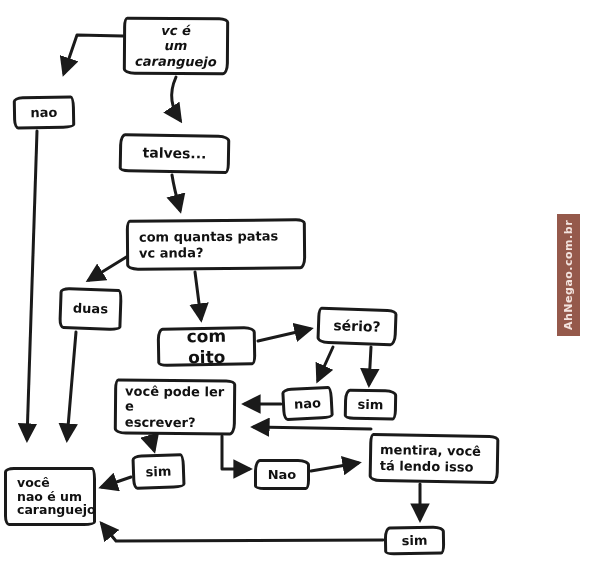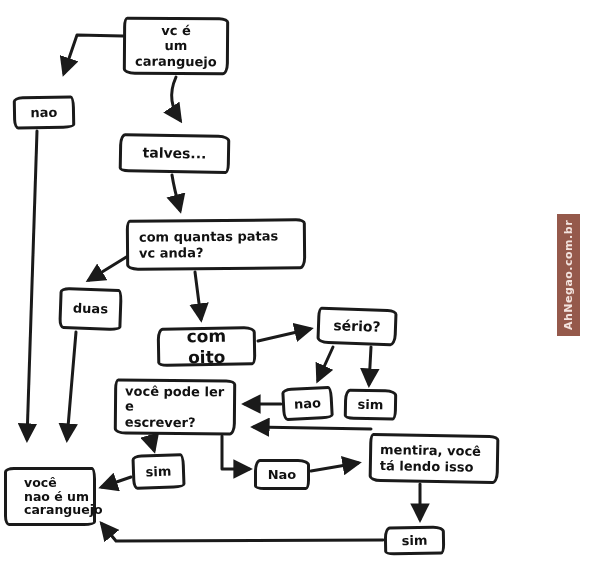--- a/index.html
+++ b/index.html
@@ -25,34 +25,34 @@
     justify-content:center;
     text-align:center;
     white-space:pre-line;
     padding:2px 6px;
   }
   .r1{border-radius:4px 10px 6px 12px / 10px 5px 12px 6px;}
   .r2{border-radius:10px 4px 12px 5px / 5px 12px 4px 10px;}
   .r3{border-radius:6px 12px 4px 10px / 12px 6px 10px 4px;}
   .left{justify-content:flex-start;text-align:left;}
 
-  #n0{left:123px;top:17px;width:106px;height:58px;transform:rotate(.4deg);}
+  #n0{left:123px;top:17px;width:106px;height:58px;transform:rotate(.4deg);font-style:italic;}
   #n1{left:13px;top:96px;width:62px;height:33px;transform:rotate(-1deg);}
   #n2{left:119px;top:134px;width:111px;height:39px;font-size:14px;transform:rotate(1deg);}
   #n3{left:126px;top:219px;width:180px;height:51px;transform:rotate(-.5deg);padding-left:10px;}
   #n4{left:59px;top:288px;width:63px;height:42px;transform:rotate(2deg);}
   #n5{left:157px;top:327px;width:99px;height:39px;font-size:17px;transform:rotate(-1deg);}
   #n6{left:317px;top:308px;width:80px;height:37px;font-size:14px;transform:rotate(2deg);}
   #n7{left:282px;top:387px;width:51px;height:33px;transform:rotate(-3deg);}
   #n8{left:344px;top:389px;width:53px;height:31px;transform:rotate(1deg);}
   #n9{left:114px;top:379px;width:122px;height:56px;transform:rotate(.5deg);padding-left:8px;}
   #n10{left:132px;top:454px;width:53px;height:35px;transform:rotate(-2deg);}
   #n11{left:254px;top:459px;width:56px;height:31px;}
   #n12{left:369px;top:434px;width:130px;height:49px;transform:rotate(1deg);padding-left:8px;}
-  #n13{left:4px;top:467px;width:92px;height:59px;font-size:12.5px;line-height:1.1;padding-left:17px;}
+  #n13{left:4px;top:467px;width:92px;height:59px;font-size:12.5px;line-height:1.1;padding-left:10px;}
   #n14{left:384px;top:526px;width:61px;height:29px;transform:rotate(-1deg);}
 
   .watermark{
     position:absolute;
     left:557px;top:214px;width:23px;height:122px;
     background:#95594b;
     color:#f3e3de;
     font-size:11px;
     font-weight:bold;
     writing-mode:vertical-rl;

